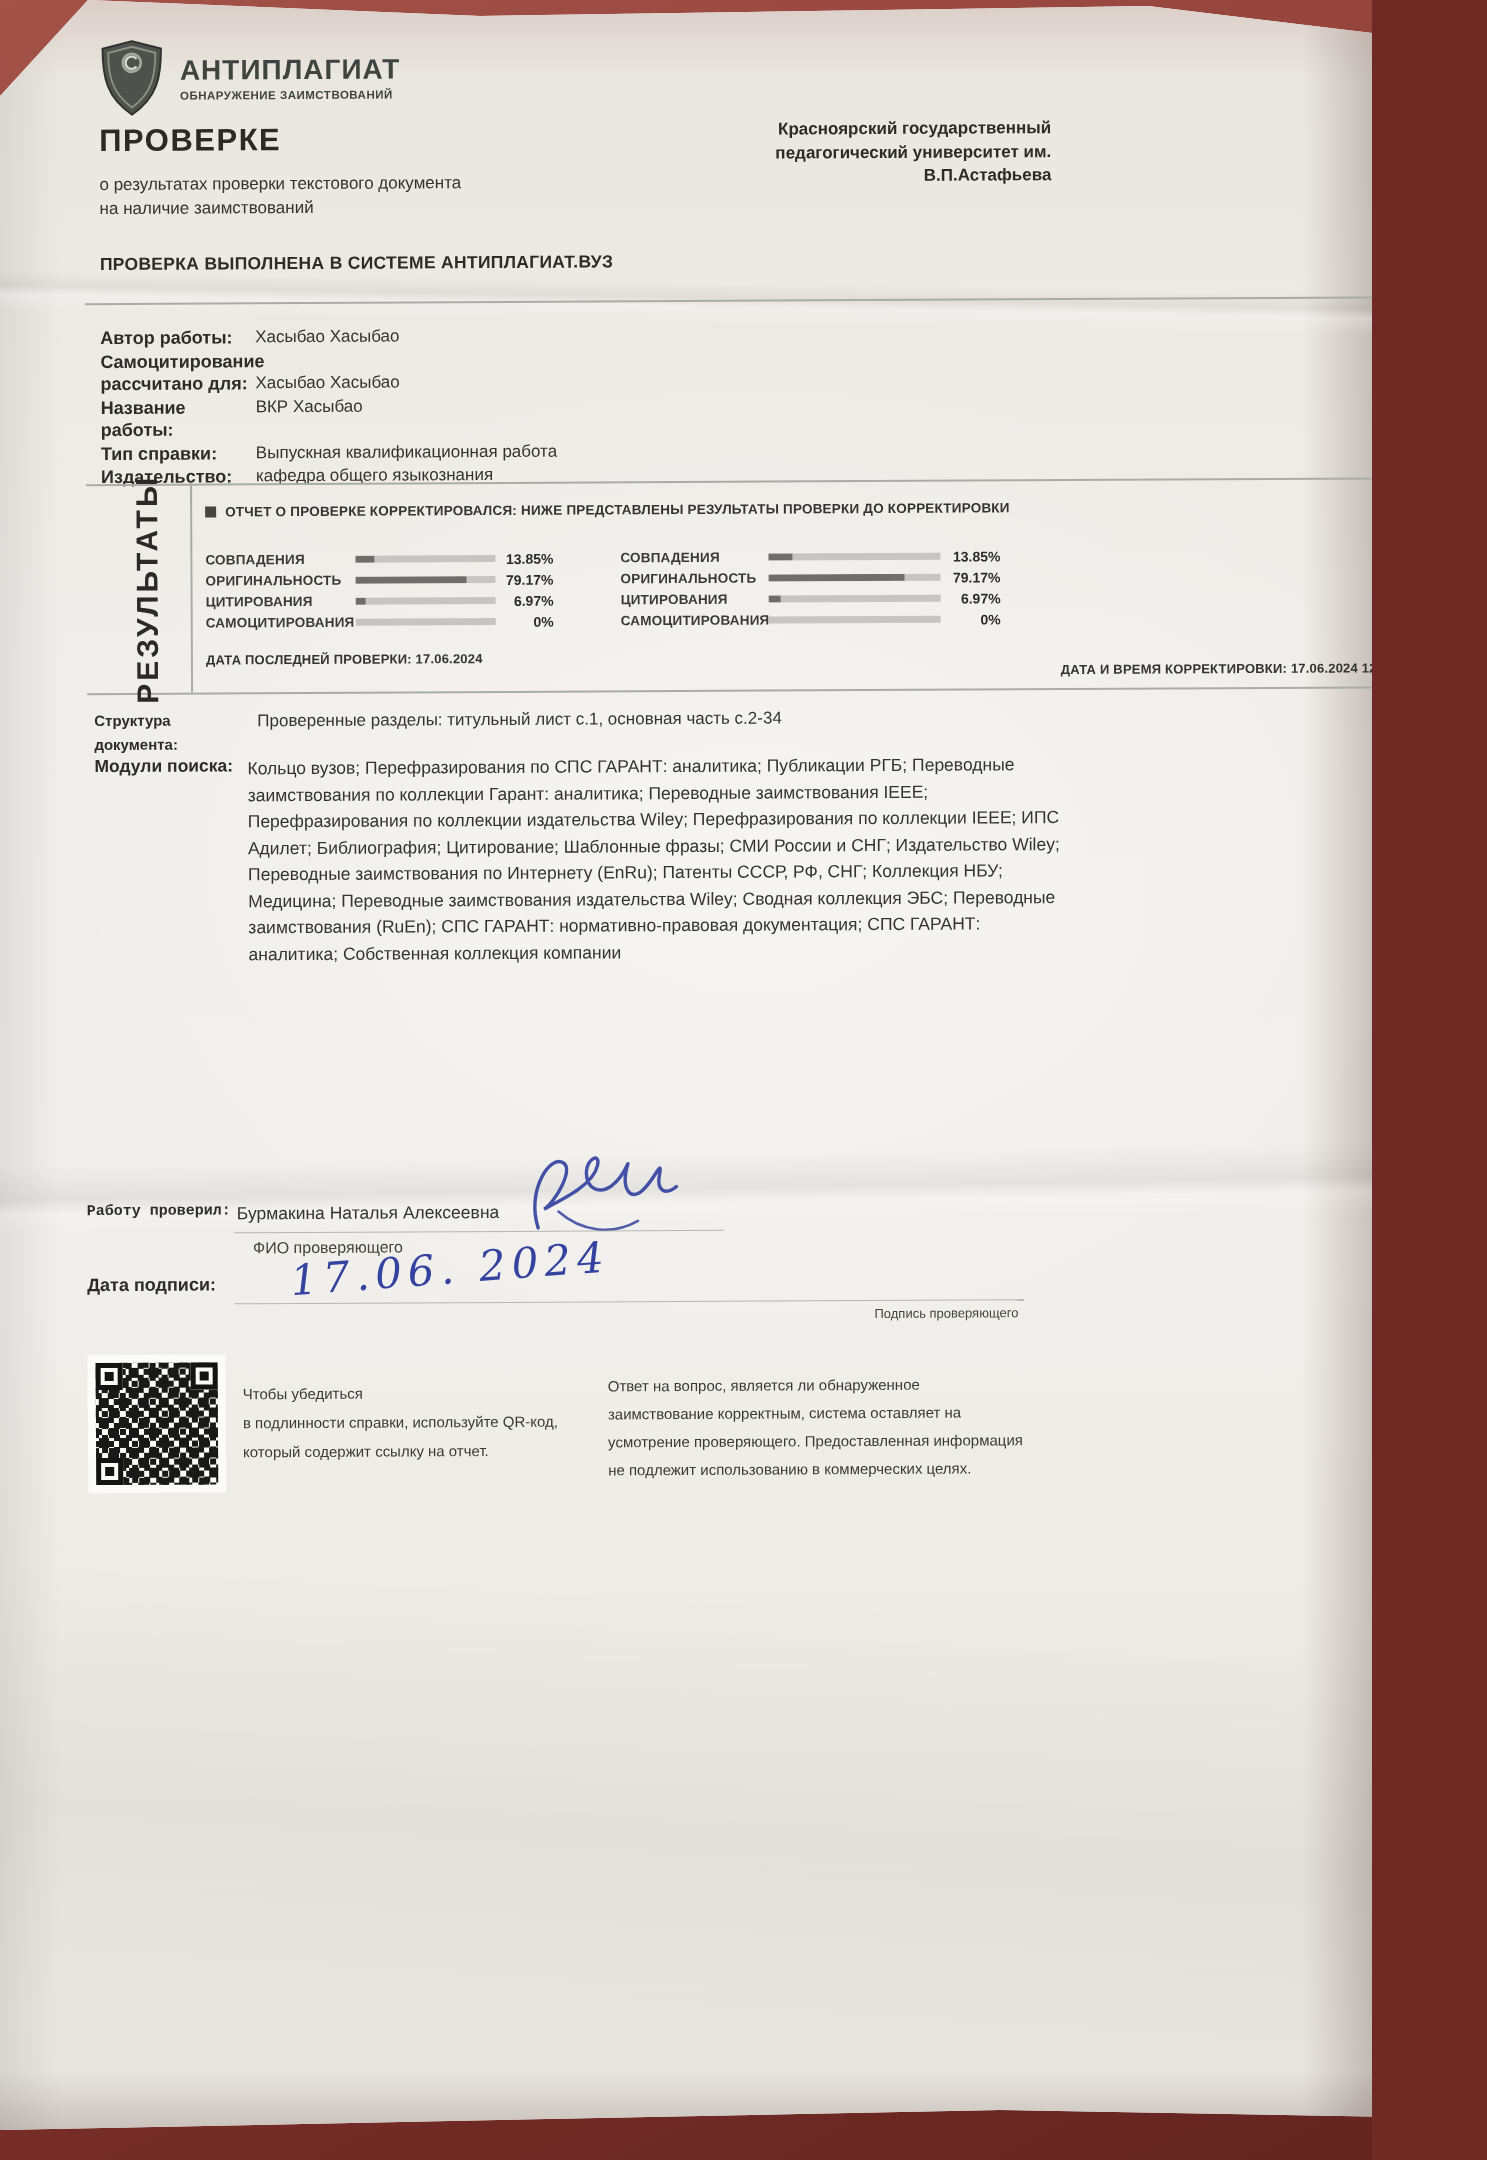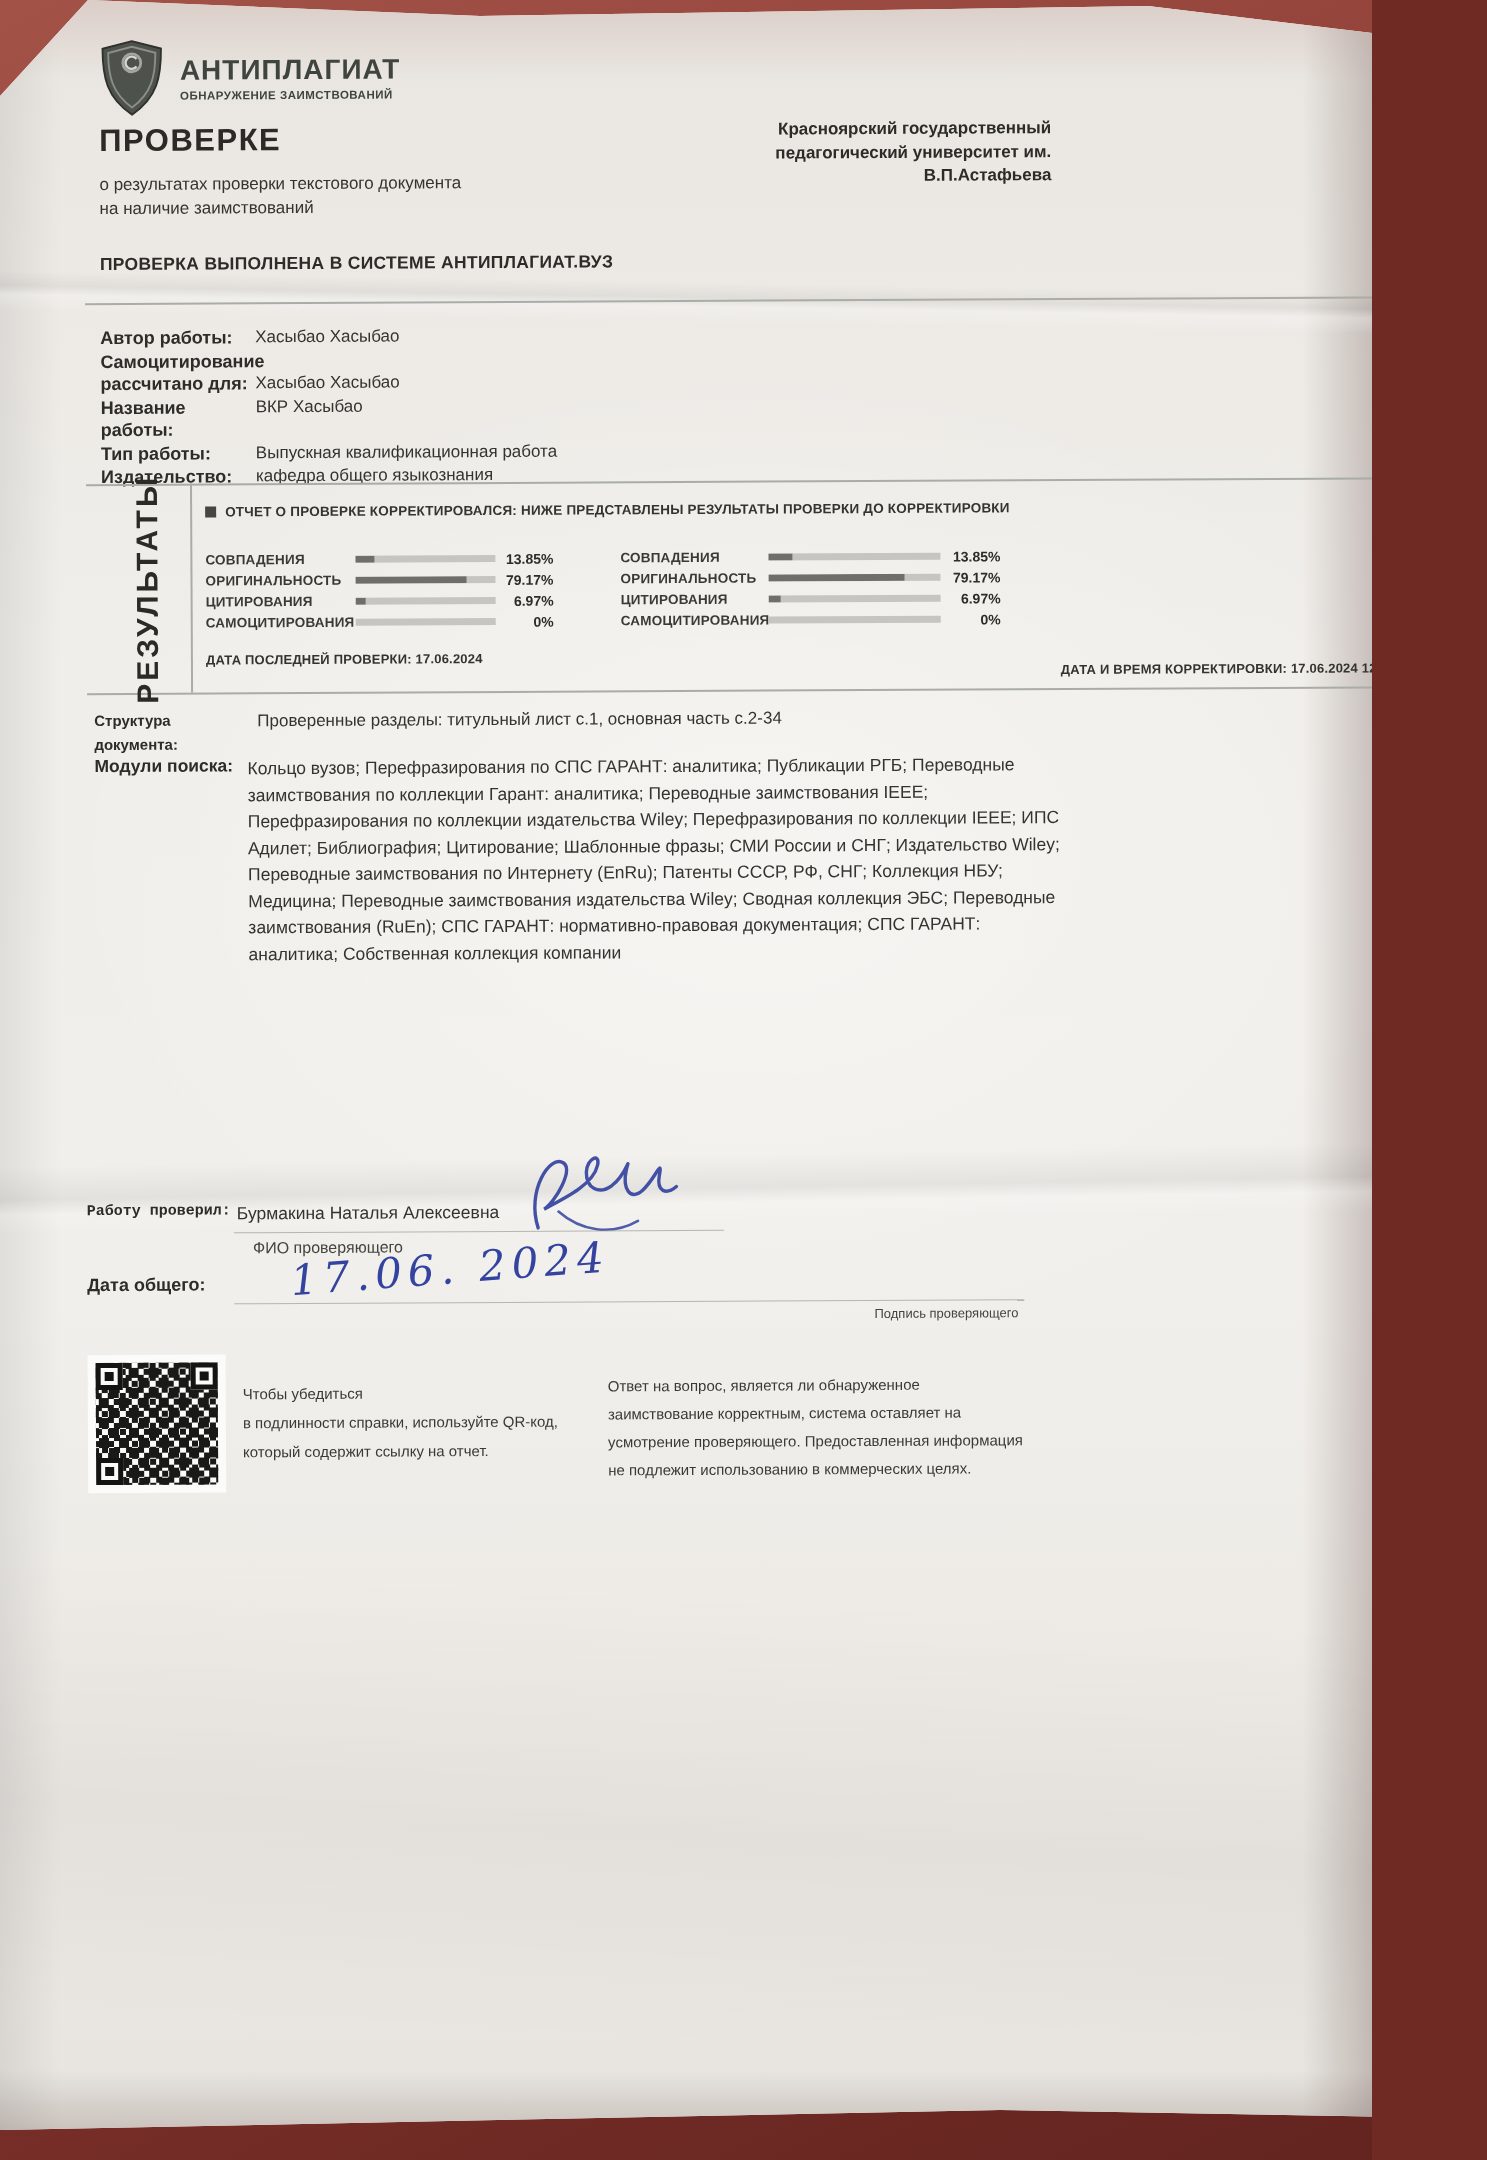--- a/index.html
+++ b/index.html
@@ -159,21 +159,21 @@
         <div class="meta-row align-end">
           <div class="meta-label">Самоцитирование
 рассчитано для:</div>
           <div class="meta-value">Хасыбао Хасыбао</div>
         </div>
         <div class="meta-row">
           <div class="meta-label">Название работы:</div>
           <div class="meta-value">ВКР Хасыбао</div>
         </div>
         <div class="meta-row">
-          <div class="meta-label">Тип работы:</div>
+          <div class="meta-label">Тип справки:</div>
           <div class="meta-value">Выпускная квалификационная работа</div>
         </div>
         <div class="meta-row">
           <div class="meta-label">Издательство:</div>
           <div class="meta-value">кафедра общего языкознания</div>
         </div>
       </div>
 
       <div class="hline res-line-top"></div>
       <div class="hline res-line-bottom"></div>
@@ -256,21 +256,21 @@
       <div class="modules-text">Кольцо вузов; Перефразирования по СПС ГАРАНТ: аналитика; Публикации РГБ; Переводные заимствования по коллекции Гарант: аналитика; Переводные заимствования IEEE; Перефразирования по коллекции издательства Wiley; Перефразирования по коллекции IEEE; ИПС Адилет; Библиография; Цитирование; Шаблонные фразы; СМИ России и СНГ; Издательство Wiley; Переводные заимствования по Интернету (EnRu); Патенты СССР, РФ, СНГ; Коллекция НБУ; Медицина; Переводные заимствования издательства Wiley; Сводная коллекция ЭБС; Переводные заимствования (RuEn); СПС ГАРАНТ: нормативно-правовая документация; СПС ГАРАНТ: аналитика; Собственная коллекция компании</div>
 
       <div class="rev-label">Работу проверил:</div>
       <div class="rev-name">Бурмакина Наталья Алексеевна</div>
       <svg class="signature" width="175" height="105" viewBox="0 0 175 105">
         <path d="M 18 80 C 10 42 38 8 50 18 C 60 26 38 56 26 62 C 52 52 78 42 84 24 C 88 12 74 16 72 30 C 70 46 82 54 96 46 C 112 36 118 16 112 32 C 106 50 112 64 126 54 C 140 44 150 22 144 42 C 140 56 148 62 160 54" fill="none" stroke="#33439f" stroke-width="3.4" stroke-linecap="round" opacity="0.92"></path>
         <path d="M 40 66 C 60 88 90 96 118 84" fill="none" stroke="#33439f" stroke-width="2.6" stroke-linecap="round" opacity="0.85"></path>
       </svg>
       <div class="hline fio-line"></div>
       <div class="fio-caption">ФИО проверяющего</div>
-      <div class="date-label">Дата общего:</div>
+      <div class="date-label">Дата подписи:</div>
       <div class="hand-date">17.06. 2024</div>
       <div class="hline sign-line"></div>
       <div class="sign-caption">Подпись проверяющего</div>
 
       <div class="qr">
         <div class="qr-modules"></div>
         <div class="qr-finder tl"></div>
         <div class="qr-finder tr"></div>
         <div class="qr-finder bl"></div>
       </div>

